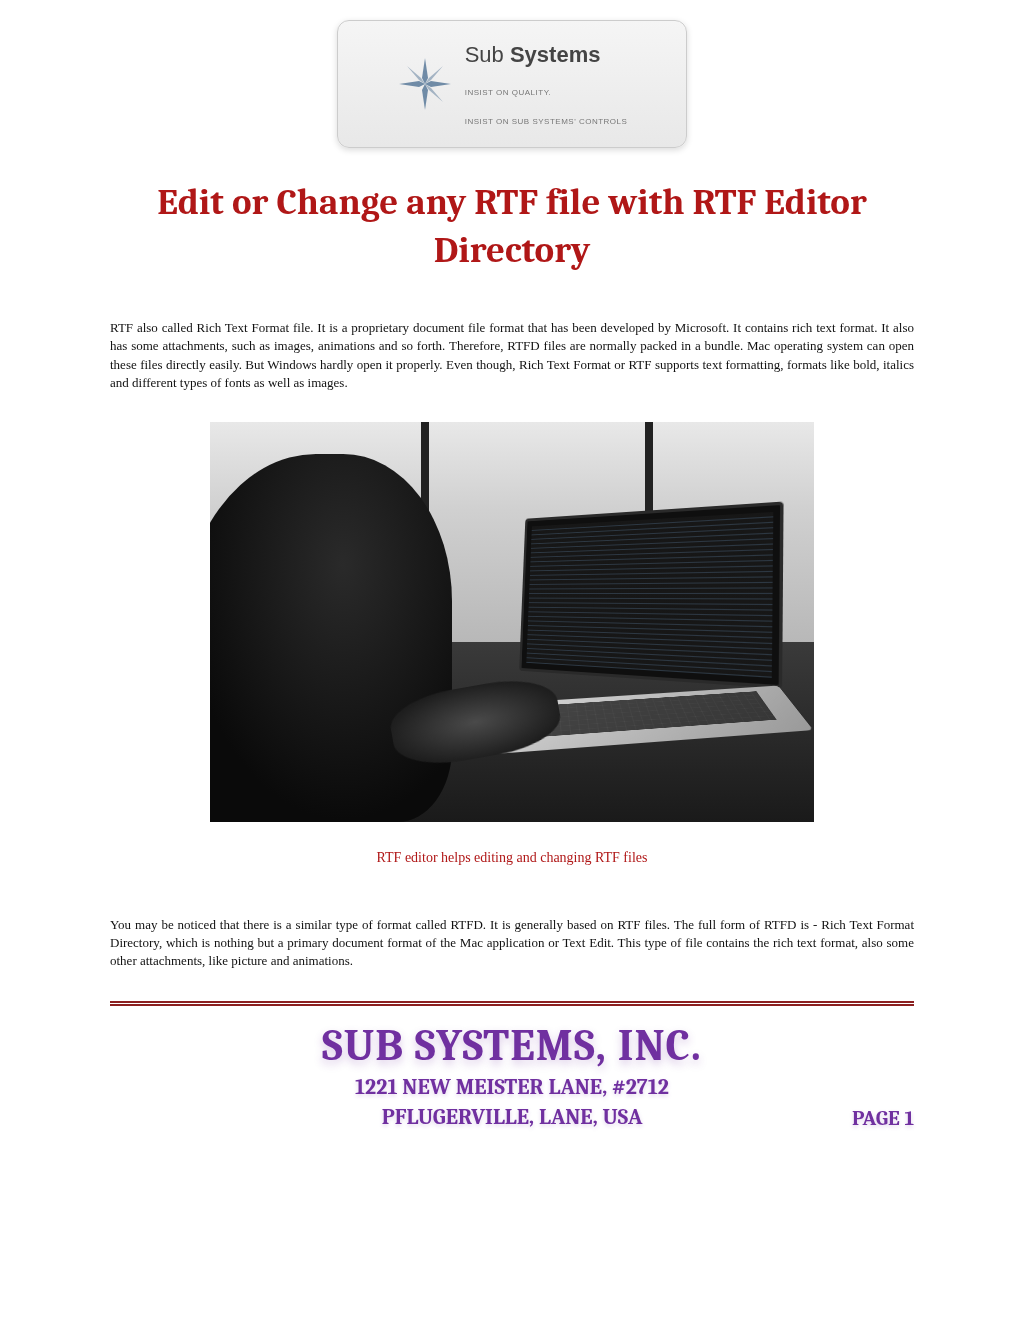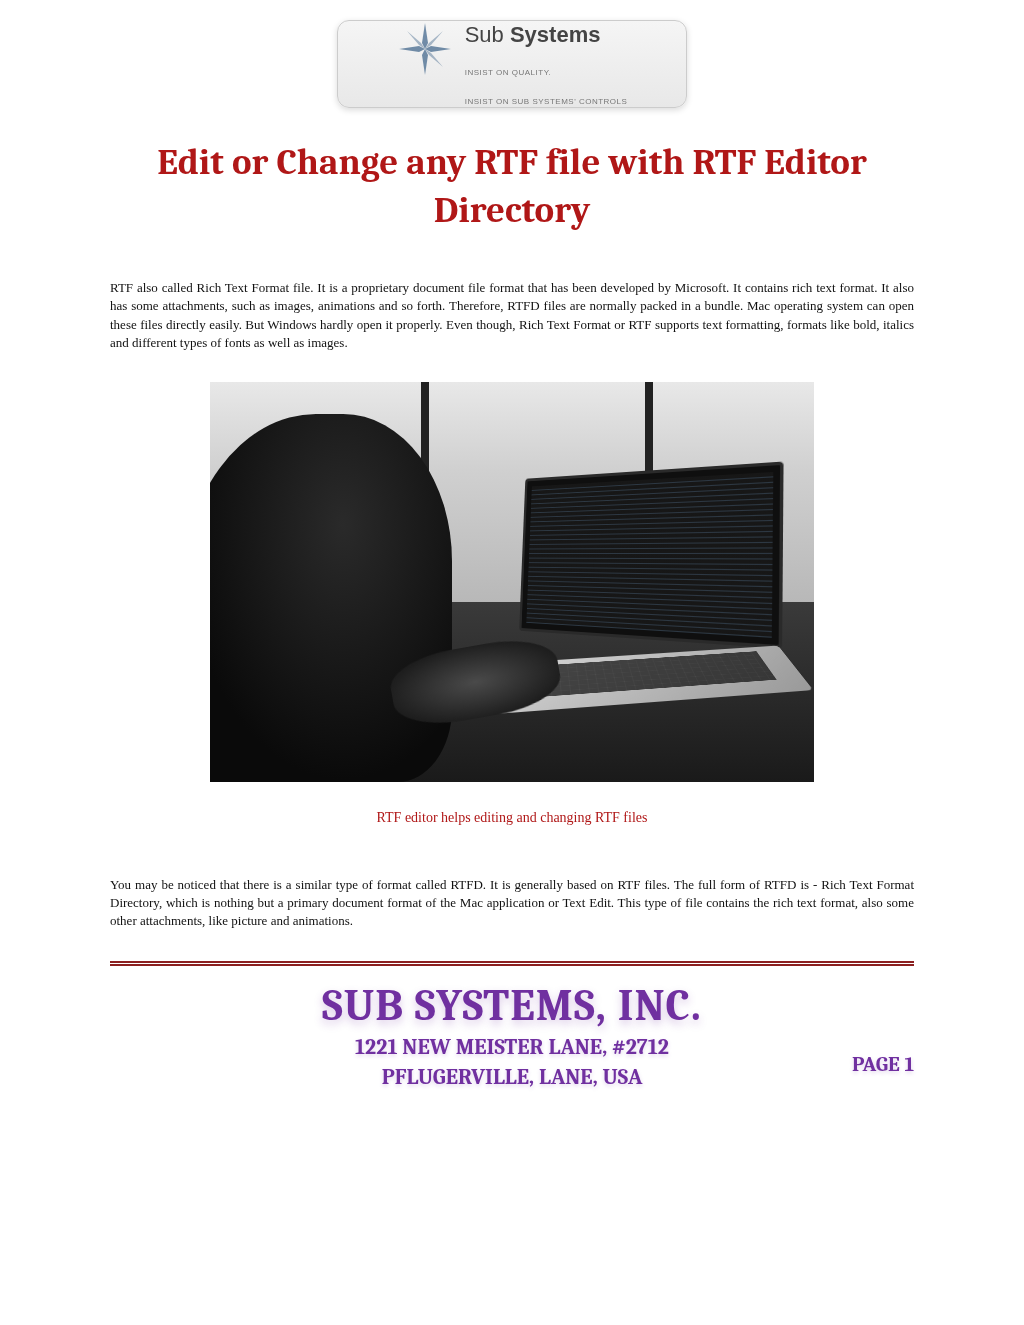--- a/index.html
+++ b/index.html
@@ -13,25 +13,26 @@
   .page {
     padding: 20px 110px 0 110px;
   }
   .logo-wrap {
     display: flex;
     justify-content: center;
     margin-bottom: 30px;
   }
   .logo-box {
     width: 350px;
-    height: 88px;
+    height: 128px;
     background: linear-gradient(to bottom, #f5f5f5, #e8e8e8);
     border: 1px solid #ccc;
     border-radius: 12px;
     display: flex;
+    align-items: center;
     justify-content: center;
     gap: 12px;
     box-shadow: 0 2px 6px rgba(0,0,0,0.15);
   }
   .logo-star {
     width: 56px;
     height: 56px;
     position: relative;
     flex-shrink: 0;
   }
@@ -112,21 +113,21 @@
     font-size: 22px;
     font-weight: bold;
     color: #7030a0;
     text-shadow: 0 2px 4px rgba(112,48,160,0.2);
     line-height: 1.3;
     margin-top: 2px;
   }
   .pagenum {
     position: absolute;
     right: 0;
-    bottom: 36px;
+    bottom: 22px;
     font-family: Cambria, Georgia, serif;
     font-size: 21px;
     font-weight: bold;
     color: #7030a0;
     text-shadow: 0 2px 4px rgba(112,48,160,0.2);
   }
   
   .window-bg {
     position: absolute;
     top: 0; left: 0; right: 0; height: 55%;

